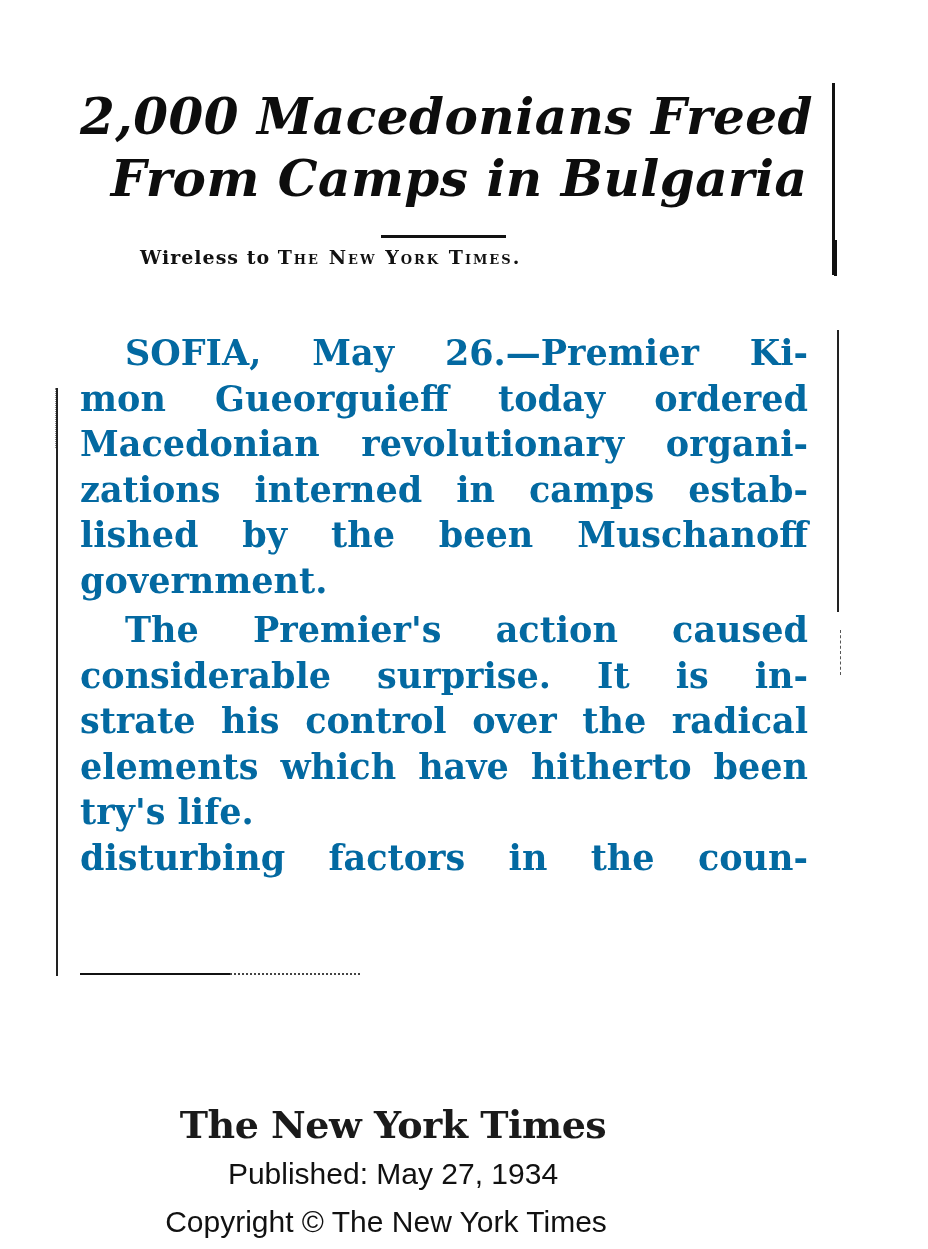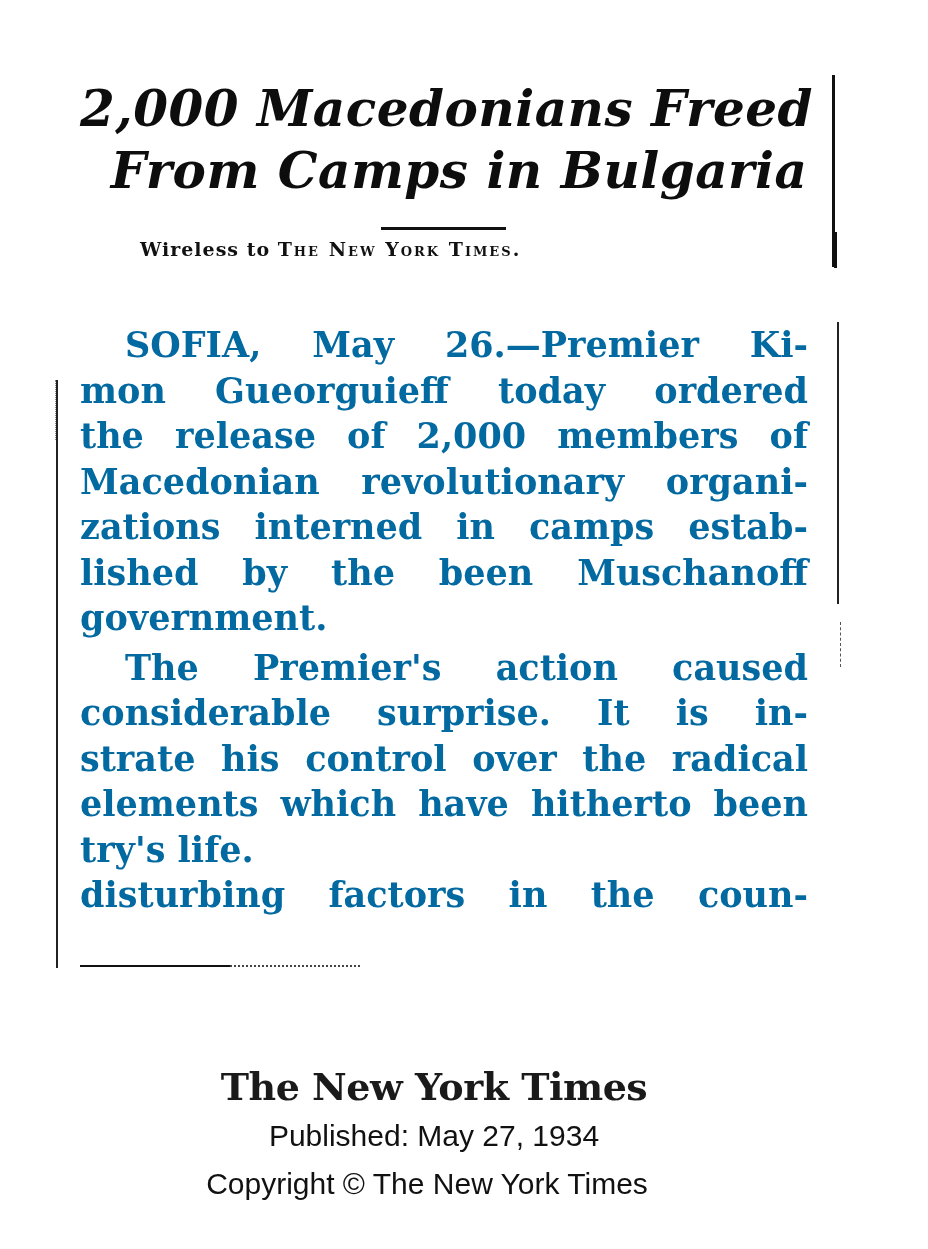--- a/index.html
+++ b/index.html
@@ -9,21 +9,21 @@
     }
     body {
       width: 928px;
       height: 1249px;
       position: relative;
       overflow: hidden;
       color: #111111;
     }
     .clipping {
       position: absolute;
-      left: 0; top: 0;
+      left: 0; top: 8px;
       width: 768px;
       height: 1000px;
     }
     .headline {
       position: absolute;
       left: 80px;
       top: 78px;
       width: 730px;
       text-align: center;
       font-family: "DejaVu Serif", serif;
@@ -154,24 +154,23 @@
     .body-text .ln.last {
       text-align-last: left;
     }
     .body-text .para-gap {
       height: 4px;
       display: block;
     }
     .footer {
       position: absolute;
       left: 0;
-      top: 1062px;
+      top: 1100px;
       width: 764px;
       text-align: center;
-      padding-left: 41px;
     }
     .nyt-logo {
       display: block;
       font-family: "DejaVu Serif", serif;
       font-weight: bold;
       font-size: 38px;
       line-height: 50px;
       letter-spacing: -0.5px;
       color: #1a1a1a;
       margin-left: 22px;
@@ -205,21 +204,20 @@
   <div class="vline-top"></div>
   <div class="vline-top2"></div>
   <div class="vline-right"></div>
   <div class="vline-right-dotted"></div>
   <div class="vline-left"></div>
   <div class="vline-left-dotted"></div>
 
   <div class="body-text">
     <span class="ln indent">SOFIA, May 26.—Premier Ki-</span>
     <span class="ln">mon Gueorguieff today ordered</span>
-    <span class="ln">the release of 2,000 members of</span>
     <span class="ln">Macedonian revolutionary organi-</span>
     <span class="ln">zations interned in camps estab-</span>
     <span class="ln">lished by the been Muschanoff</span>
     <span class="ln last">government.</span>
     <span class="para-gap"></span>
     <span class="ln indent">The Premier's action caused</span>
     <span class="ln">considerable surprise. It is in-</span>
     <span class="ln">strate his control over the radical</span>
     <span class="ln">elements which have hitherto been</span>
     <span class="ln last">try's life.</span>

